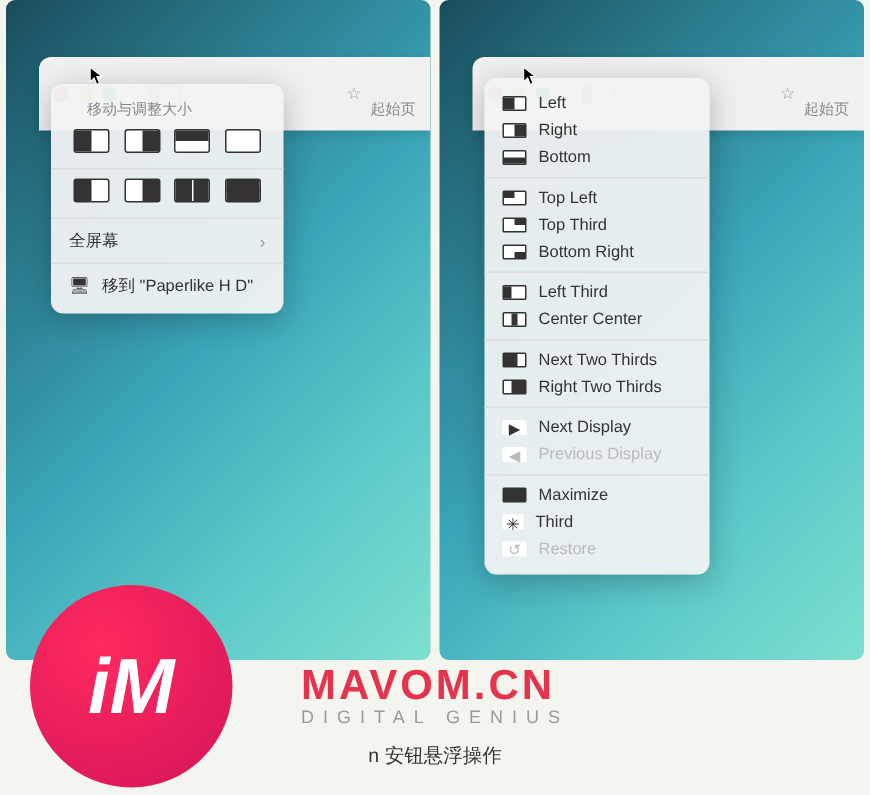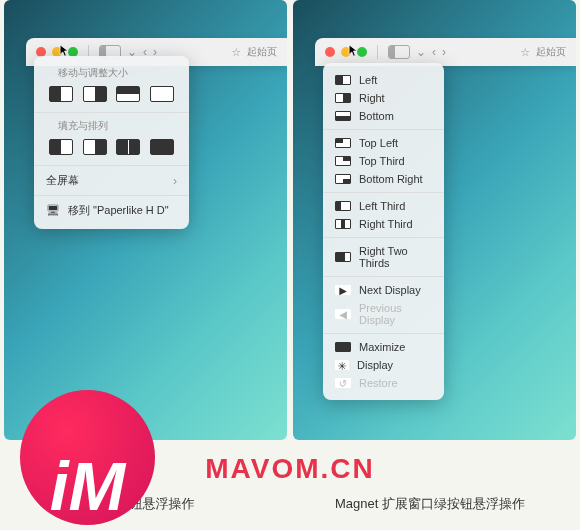--- a/index.html
+++ b/index.html
@@ -18,25 +18,25 @@
 .cursor { position: absolute; width: 11px; height: 14px; pointer-events: none; z-index: 1000; }
 .cursor svg { width: 100%; height: 100%; }
 
 .tb-sep { width: 1px; height: 14px; background: #ccc; margin: 0 4px; }
 .tb-btn { width: 22px; height: 18px; display: flex; align-items: center; justify-content: center; color: #888; border-radius: 3px; }
 .tb-btn.side { border: 1px solid #aaa; border-radius: 3px; width: 22px; height: 14px; position: relative; }
 .tb-btn.side::before { content: ''; position: absolute; left: 0; top: 0; bottom: 0; width: 6px; background: #aaa; border-radius: 2px 0 0 2px; }
 .chev { font-size: 12px; color: #999; }
 .spacer { flex: 1; }
 .star { font-size: 11px; color: #999; }
-.startpage { font-size: 10px; color: #888; }
+.startpage { font-size: 10px; color: #888; margin-top: 21px; }
 
 .popover { position: absolute; background: rgba(240,242,243,0.95); border-radius: 8px; box-shadow: 0 4px 20px rgba(0,0,0,0.25); padding: 8px 0; font-size: 11px; }
 .popover.left { top: 56px; left: 30px; width: 155px; }
-.popover.right { top: 63px; left: 30px; width: 121px; }
+.popover.right { top: 52px; left: 30px; width: 150px; }
 
 .section-label { font-size: 10px; color: #888; padding: 2px 24px 4px; }
 .icon-row { display: flex; justify-content: space-around; padding: 2px 10px 6px; }
 .win-icon { width: 24px; height: 16px; border: 1.5px solid #333; border-radius: 2px; position: relative; background: #fff; }
 .win-icon .fill-l { position: absolute; left: 0; top: 0; bottom: 0; width: 50%; background: #333; }
 .win-icon .fill-r { position: absolute; right: 0; top: 0; bottom: 0; width: 50%; background: #333; }
 .win-icon .fill-t { position: absolute; left: 0; right: 0; top: 0; height: 50%; background: #333; }
 .win-icon .fill-all { position: absolute; inset: 0; background: #333; }
 .win-icon.quad::before, .win-icon.quad::after { content:''; position:absolute; background:#333; }
 .win-icon.quad::before { left:50%; top:0; bottom:0; width:1px; }
@@ -63,21 +63,21 @@
 .mi-c2 .f { left:17%; top:0; bottom:0; width:66%; }
 .mi-r2 .f { right:0; top:0; bottom:0; width:66%; }
 .mi-full .f { inset:0; }
 .mi-arrow { border: none; font-size: 10px; text-align: center; }
 .mi-center { border: none; width: 14px; text-align: center; }
 
 .watermark { position: absolute; bottom: 45px; left: 50%; transform: translateX(-50%); text-align: left; pointer-events: none; z-index: 5; }
 .wm-main { font-size: 28px; font-weight: 700; letter-spacing: 2px; color: #e6324b; }
 .wm-sub { font-size: 12px; letter-spacing: 6px; color: #999; margin-top: -2px; }
 
-.logo { position: absolute; bottom: 5px; left: 20px; width: 135px; height: 135px; border-radius: 50%; background: radial-gradient(circle at 35% 30%, #ff2a5e, #d4145a); display: flex; align-items: flex-end; justify-content: center; color: #fff; font-size: 68px; font-weight: 700; z-index: 10; font-style: italic; }
+.logo { position: absolute; bottom: 5px; left: 20px; width: 135px; height: 135px; border-radius: 50%; background: radial-gradient(circle at 35% 30%, #ff2a5e, #d4145a); display: flex; align-items: center; justify-content: center; color: #fff; font-size: 52px; font-weight: 700; z-index: 10; font-style: italic; }
 
 .captions { display: flex; justify-content: space-around; padding: 55px 10px 0; }
 .caption { font-size: 13px; color: #333; flex: 1; text-align: center; }
 </style>
 </head>
 <body>
 
 <div class="panels">
 
   <div class="panel">
@@ -112,21 +112,20 @@
           </div>
         <div class="win-icon">
             <div class="fill-r"></div>
           </div>
         <div class="win-icon">
             <div class="fill-t"></div>
           </div>
         <div class="win-icon"></div>
       </div>
       <div class="sep"></div>
-      <div class="section-label">填充与排列</div>
       <div class="icon-row">
         <div class="win-icon">
             <div class="fill-l"></div>
           </div>
         <div class="win-icon">
             <div class="fill-r"></div>
           </div>
         <div class="win-icon">
             <div class="fill-l" style="width:48%"></div>
             <div class="fill-r" style="width:48%"></div>
@@ -215,25 +214,31 @@
         <div class="menu-item">
           <div class="mini-icon mi-lt">
             <div class="f"></div>
           </div>
           <span>Left Third</span>
         </div>
         <div class="menu-item">
           <div class="mini-icon mi-ct">
             <div class="f"></div>
           </div>
-          <span>Right Third</span>
+          <span>Center Center</span>
         </div>
         <div class="sep"></div>
         <div class="menu-item">
           <div class="mini-icon mi-l2">
+            <div class="f"></div>
+          </div>
+          <span>Next Two Thirds</span>
+        </div>
+        <div class="menu-item">
+          <div class="mini-icon mi-r2">
             <div class="f"></div>
           </div>
           <span>Right Two Thirds</span>
         </div>
         <div class="sep"></div>
         <div class="menu-item">
           <div class="mini-icon mi-arrow" style="border: none;">▶</div>
           <span>Next Display</span>
         </div>
         <div class="menu-item disabled">
@@ -242,34 +247,34 @@
         </div>
         <div class="sep"></div>
         <div class="menu-item">
           <div class="mini-icon mi-full">
             <div class="f"></div>
           </div>
           <span>Maximize</span>
         </div>
         <div class="menu-item">
           <div class="mini-icon mi-center" style="border: none;">✳</div>
-          <span>Display</span>
+          <span>Third</span>
         </div>
         <div class="menu-item disabled">
           <div class="mini-icon mi-arrow disabled" style="border: none;">↺</div>
           <span>Restore</span>
         </div>
       </div>
   </div>
 </div>
 
 <div class="watermark">
   <div class="wm-main">MAVOM.CN</div>
+  <div class="wm-sub">DIGITAL GENIUS</div>
 </div>
 
 <div class="logo">
   <span>iM</span>
 </div>
 
 <div class="captions">
   <div class="caption">n                              安钮悬浮操作</div>
-  <div class="caption">Magnet 扩展窗口绿按钮悬浮操作</div>
 </div>
 
 </body></html>

